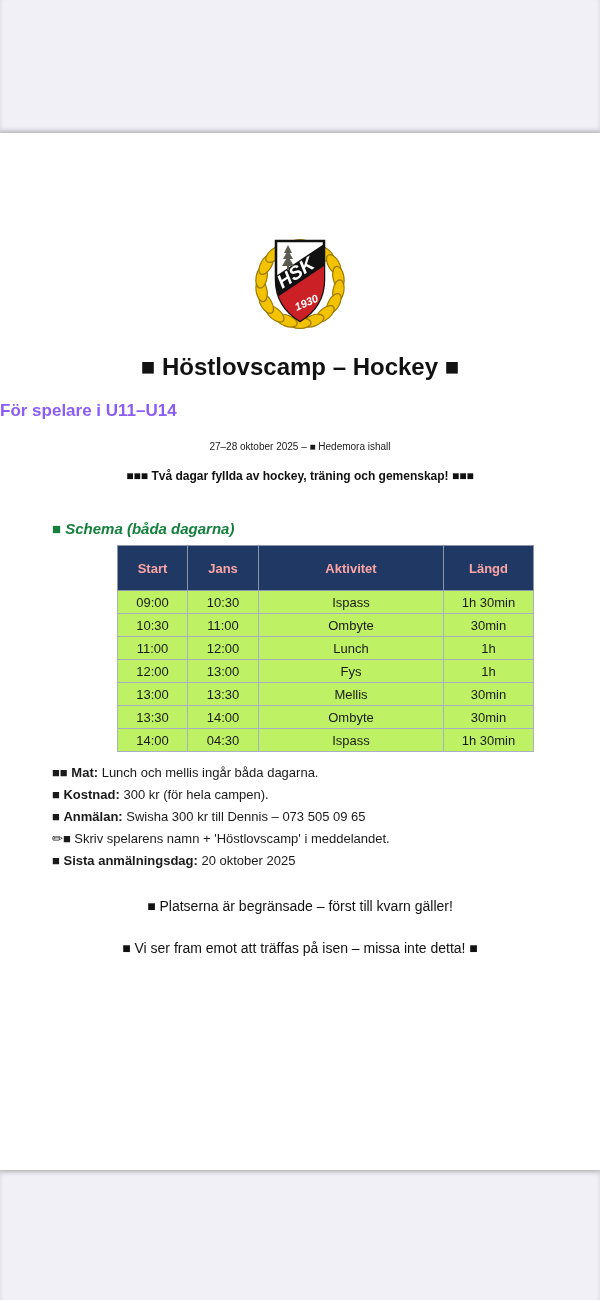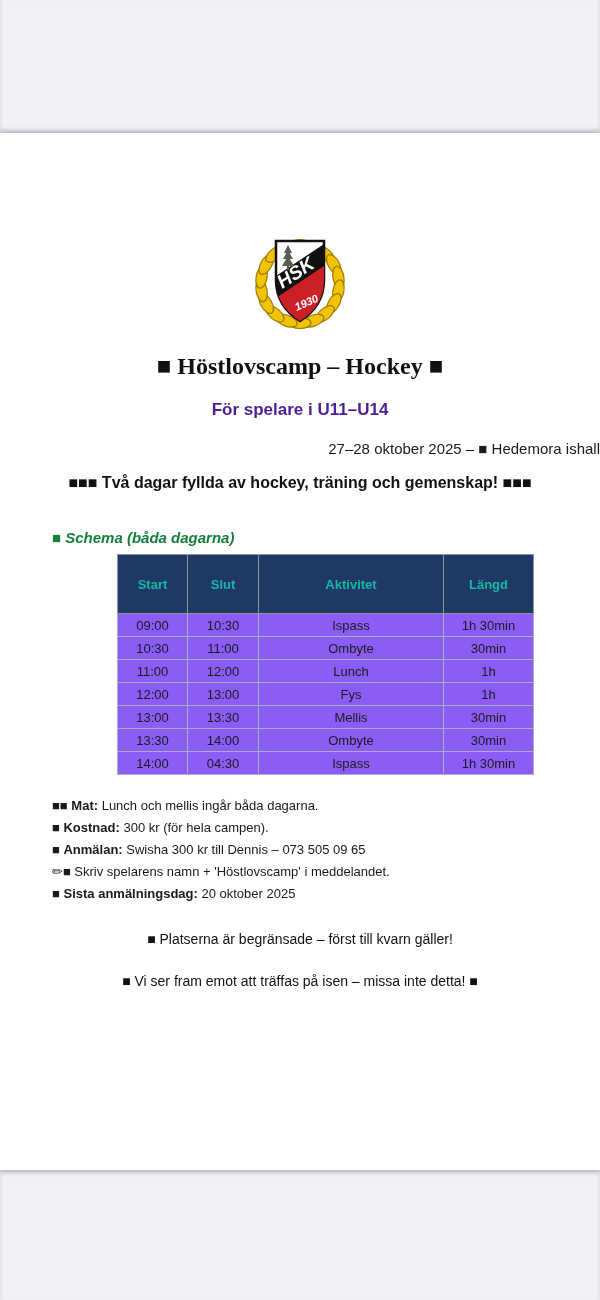--- a/index.html
+++ b/index.html
@@ -15,52 +15,52 @@
   .band-top{height:133px;box-shadow:inset 0 -3px 4px rgba(0,0,0,0.12);}
   .band-bottom{height:130px;box-shadow:inset 0 3px 4px rgba(0,0,0,0.12);}
   .page{
     width:600px;height:1037px;background:#ffffff;
     box-shadow:0 0 5px rgba(0,0,0,0.25);
     position:relative;z-index:1;
   }
   .logo-wrap{display:flex;justify-content:center;padding-top:93px;}
   .title{
     margin:15px 0 0 0;text-align:center;
-    font-size:24px;font-weight:bold;color:#111;letter-spacing:0;font-family:Liberation Serif, serif;
+    font-size:24px;font-weight:bold;color:#111;letter-spacing:0;
   }
   .subtitle{
-    margin:20px 0 0 0;text-align:center;
-    font-size:17px;font-weight:bold;color:#4c1d95;
-  }
-  .date-line{margin:20px 0 0 0;text-align:right;font-size:15px;color:#1a1a1a;}
-  .tagline{margin:17px 0 0 0;text-align:center;font-size:16px;font-weight:bold;color:#111;}
+    margin:20px 0 0 0;text-align:left;
+    font-size:17px;font-weight:bold;color:#8b5cf6;
+  }
+  .date-line{margin:20px 0 0 0;text-align:center;font-size:10px;color:#1a1a1a;}
+  .tagline{margin:17px 0 0 0;text-align:center;font-size:12px;font-weight:bold;color:#111;}
   .schema-heading{
     margin:37px 0 0 52px;
     font-size:15px;font-weight:bold;font-style:italic;color:#15803d;
   }
   table.schedule{
     border-collapse:collapse;
     margin:8px 0 0 117px;
     width:416px;
     table-layout:fixed;
     font-size:13px;
     border:1px solid #7f8aa0;
   }
   table.schedule th{
-    background:#1f3864;color:#14b8a6;font-weight:bold;
-    height:26px;padding:16px;text-align:center;
+    background:#1f3864;color:#fca5a5;font-weight:bold;
+    height:26px;padding:9px;text-align:center;
     border:1px solid #8b95a9;
   }
   table.schedule td{
-    background:#8b5cf6;color:#1a1a1a;
+    background:#bef264;color:#1a1a1a;
     height:22px;padding:0;text-align:center;
     border:1px solid #a8b1c3;
   }
   .col-start{width:70px;} .col-slut{width:71px;} .col-akt{width:185px;} .col-langd{width:90px;}
-  .info-block{margin:24px 0 0 52px;}
+  .info-block{margin:14px 0 0 52px;}
   .info-line{margin:0 0 8px 0;font-size:13px;line-height:14px;}
   .info-line .lbl{font-weight:bold;}
   .leaders-line{margin:16px 0 0 52px;font-size:13px;}
   .leaders-line .lbl{font-weight:bold;}
   .footer-line{margin:26px 0 0 0;text-align:center;font-size:14px;color:#111;}
   .footer-line.first{margin-top:30px;}
 </style>
 </head>
 <body>
 
@@ -131,21 +131,21 @@
     <table class="schedule">
       <colgroup>
         <col class="col-start">
           <col class="col-slut">
           <col class="col-akt">
           <col class="col-langd">
       </colgroup>
       <thead>
         <tr>
           <th>Start</th>
-          <th>Slut</th>
+          <th>Jans</th>
           <th>Aktivitet</th>
           <th>Längd</th>
         </tr>
       </thead>
       <tbody>
         <tr>
           <td>09:00</td>
           <td>10:30</td>
           <td>Ispass</td>
           <td>1h 30min</td>

